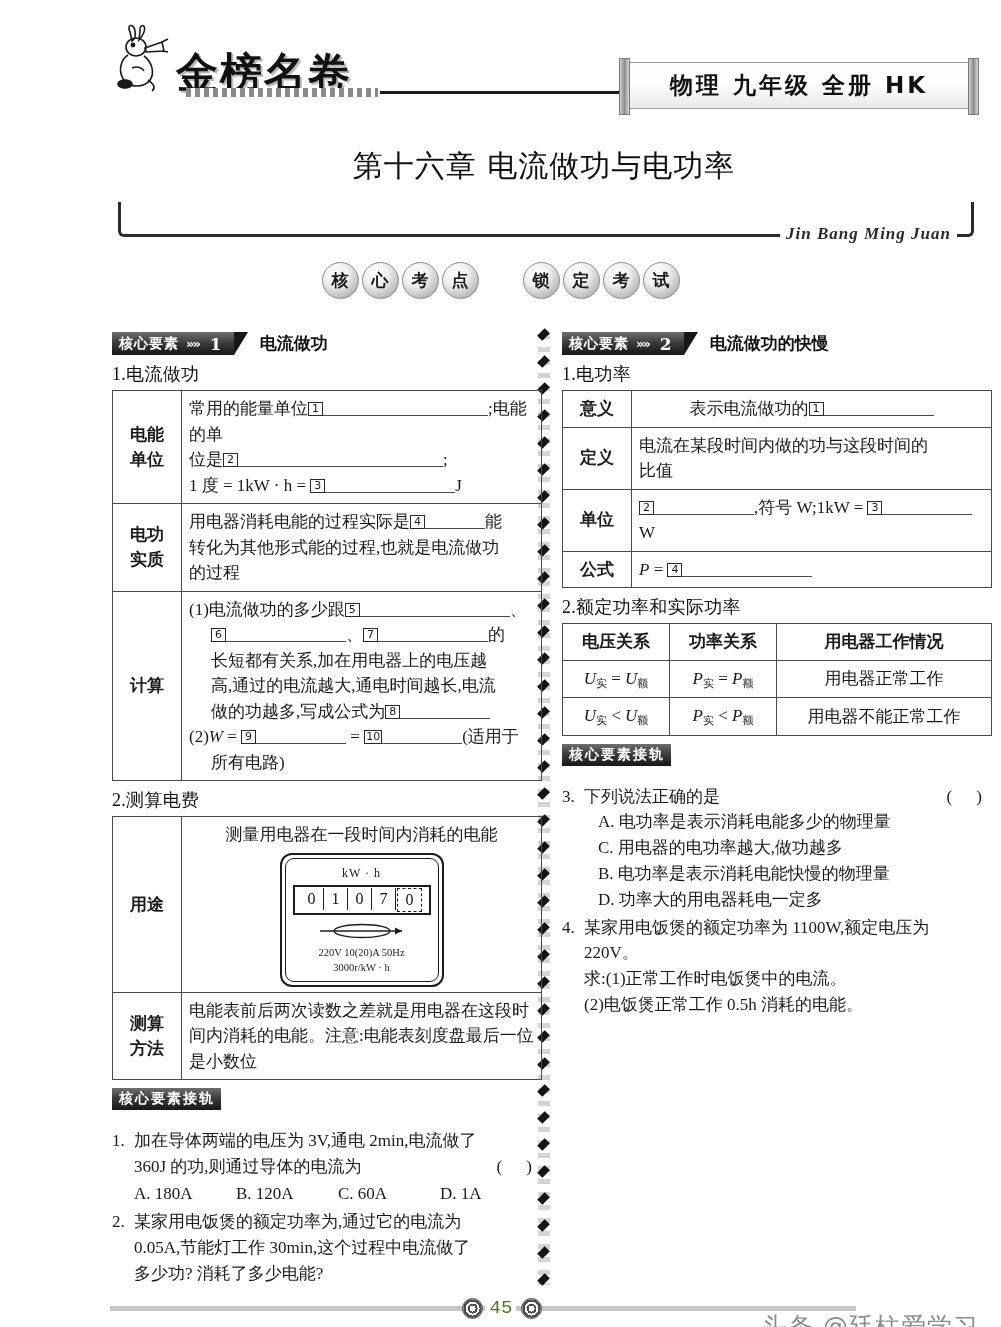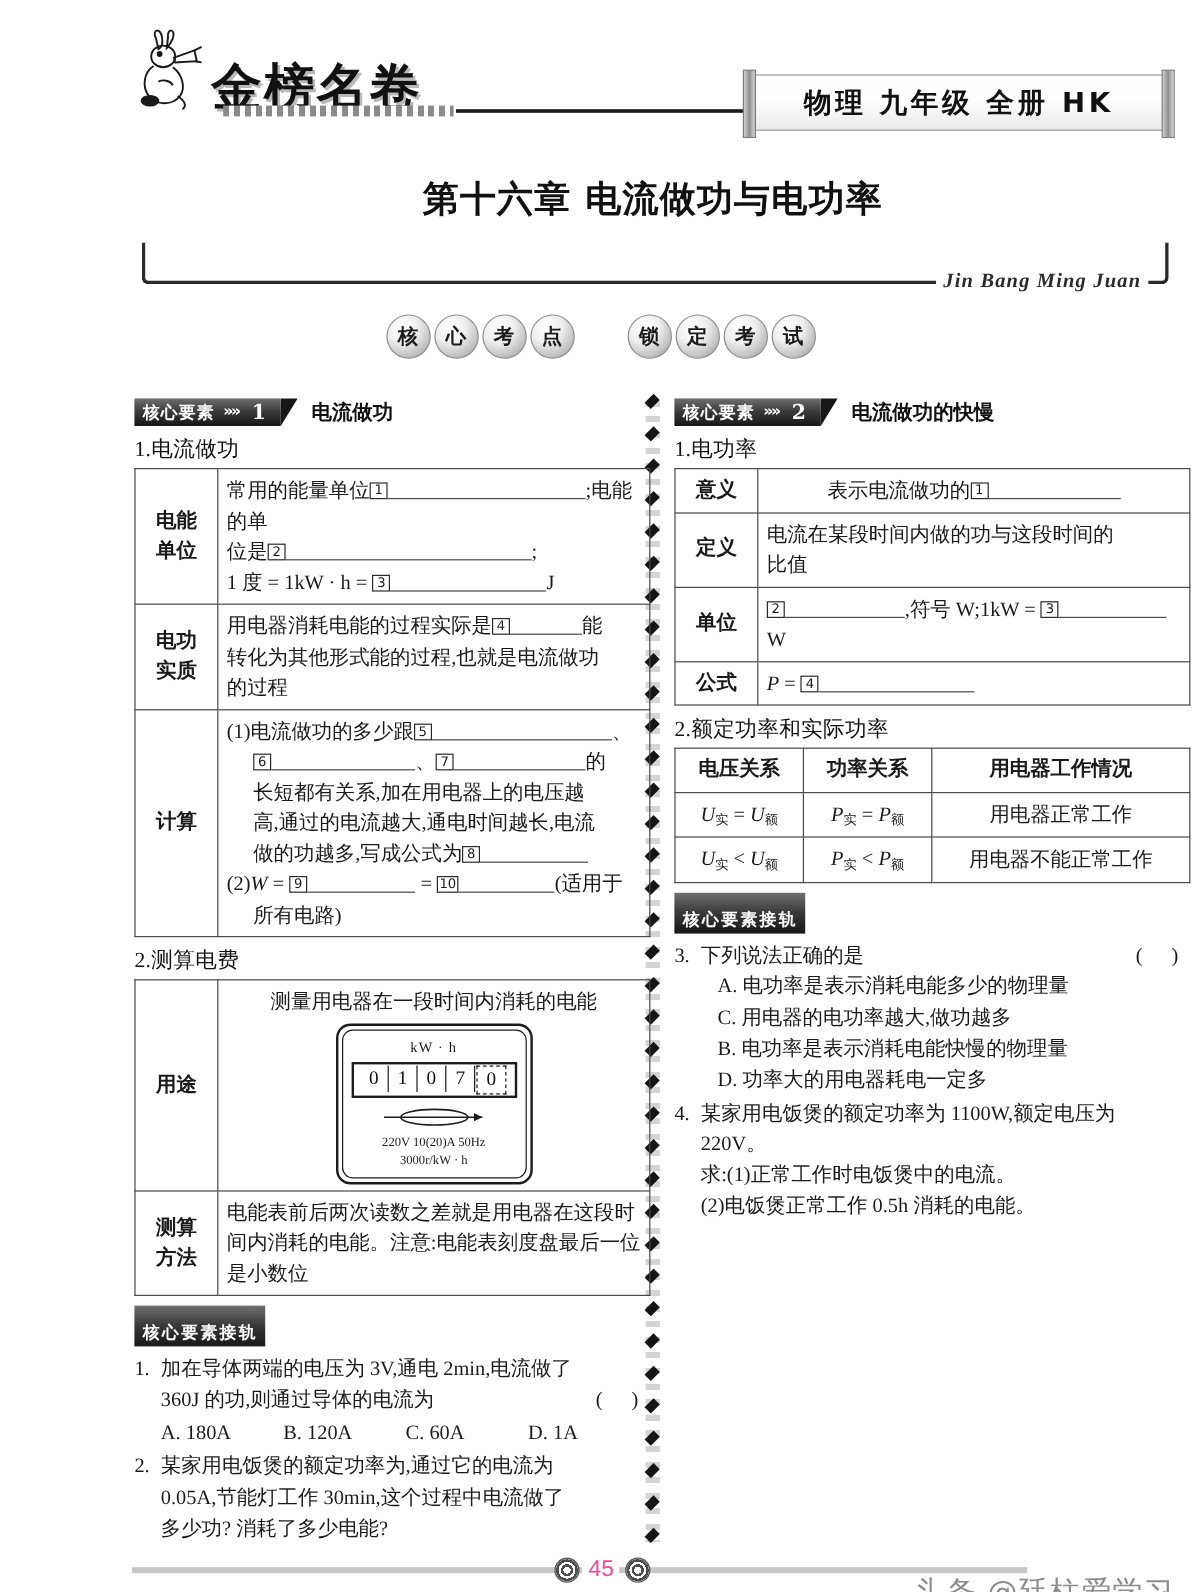--- a/index.html
+++ b/index.html
@@ -38,21 +38,21 @@
   .subject-plate::after{right:-10px;}
   .subject-text{
     font-family:"DejaVu Sans","Liberation Sans",sans-serif;
     font-weight:bold;font-size:23px;letter-spacing:3px;color:#111;white-space:nowrap;
   }
 
   
   .chapter-box{position:absolute;left:118px;top:140px;width:852px;height:96px;}
   .chapter-title{
     position:absolute;left:0;top:6px;width:852px;text-align:center;
-    font-family:"DejaVu Serif","Liberation Serif",serif;font-weight:bold;
+    font-family:"DejaVu Serif","Liberation Serif",serif;font-weight:normal;
     font-size:30px;letter-spacing:1px;color:#111;
   }
   .chapter-frame{
     position:absolute;left:0;top:62px;width:850px;height:32px;
     border-left:3px solid #2b2b2b;border-bottom:3px solid #2b2b2b;border-right:3px solid #2b2b2b;
     border-radius:0 0 6px 6px;
   }
   .pinyin{
     position:absolute;right:14px;bottom:-10px;background:#fff;padding:0 6px;
     font-family:"Liberation Serif","DejaVu Serif",serif;font-style:italic;font-weight:bold;
@@ -166,39 +166,39 @@
   }
   .dg:last-child{border-right:none;}
   .dg.dec{border:1px dashed #1c1c1c;margin:0 1px;}
   .dial{display:flex;align-items:center;justify-content:center;margin:7px 0 5px 0;}
   .spec{text-align:center;font-size:10.5px;line-height:1.45;font-family:"Liberation Serif","DejaVu Serif",serif;}
 
   
   .ex-badge{
     display:inline-block;background:linear-gradient(to bottom,#6f6f6f,#3a3a3a 48%,#171717);
     color:#fff;font-family:"DejaVu Sans","Liberation Sans",sans-serif;font-weight:bold;
-    font-size:14px;letter-spacing:2px;padding:14px 6px 2px 7px;margin:8px 0 4px 0;
+    font-size:14px;letter-spacing:2px;padding:2px 6px 2px 7px;margin:8px 0 16px 0;
   }
   .q{font-size:17px;line-height:1.52;margin:2px 0 0 0;display:flex;}
   .q .qn{width:22px;flex:0 0 22px;}
   .q .qbody{flex:1;}
   .opts{display:flex;margin-top:1px;}
   .opts span{flex:1;}
   .paren{float:right;letter-spacing:10px;}
   .sub{font-size:11px;vertical-align:-3px;font-family:"DejaVu Sans","Liberation Sans",sans-serif;}
 
   
   .footer{position:absolute;left:0;top:1288px;width:1001px;height:39px;}
   .frule{position:absolute;top:18px;height:5px;background:#c6c6c6;}
   .frule.l{left:110px;width:375px;}
   .frule.r{left:516px;width:340px;}
   .pagenum{
     position:absolute;left:470px;top:4px;width:62px;height:32px;
     display:flex;align-items:center;justify-content:center;
-    font-family:Liberation Sans, sans-serif;font-size:19px;color:#ec4899;
+    font-family:Liberation Mono, monospace;font-size:19px;color:#4d7c0f;
   }
   .orn{
     position:absolute;top:10px;width:19px;height:19px;border-radius:50%;
     background:radial-gradient(circle at 50% 50%,#fff 0 3px,#4d4d4d 3px 5px,#fff 5px 7px,#4d4d4d 7px 9px,#9a9a9a 9px);
     border:1px solid #555;
   }
   .orn.l{left:462px;}
   .orn.r{left:521px;}
   .wmark{
     position:absolute;right:22px;top:-18px;text-align:right;color:#8d8d8d;

